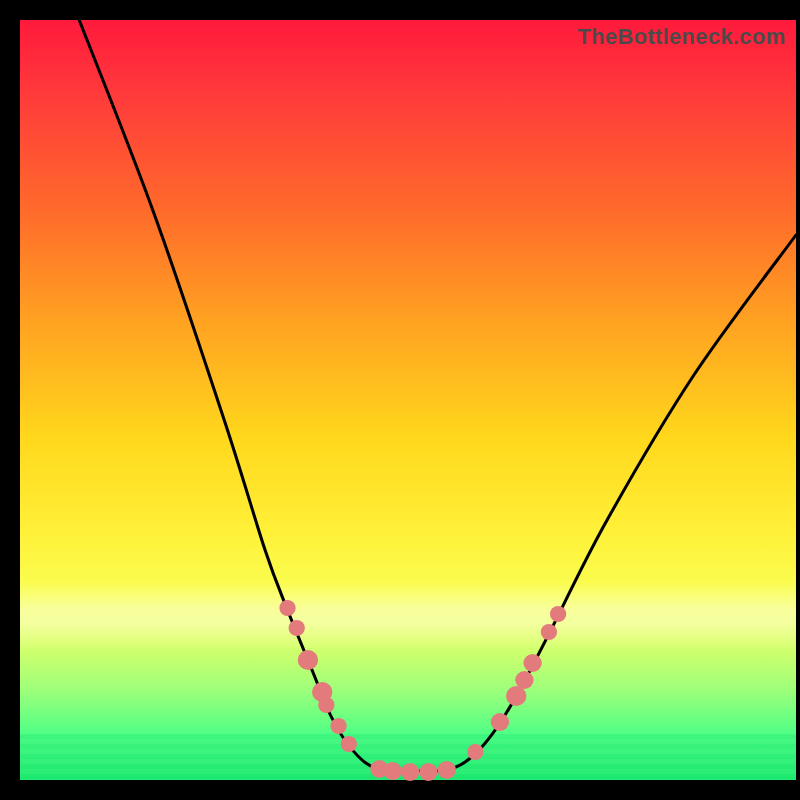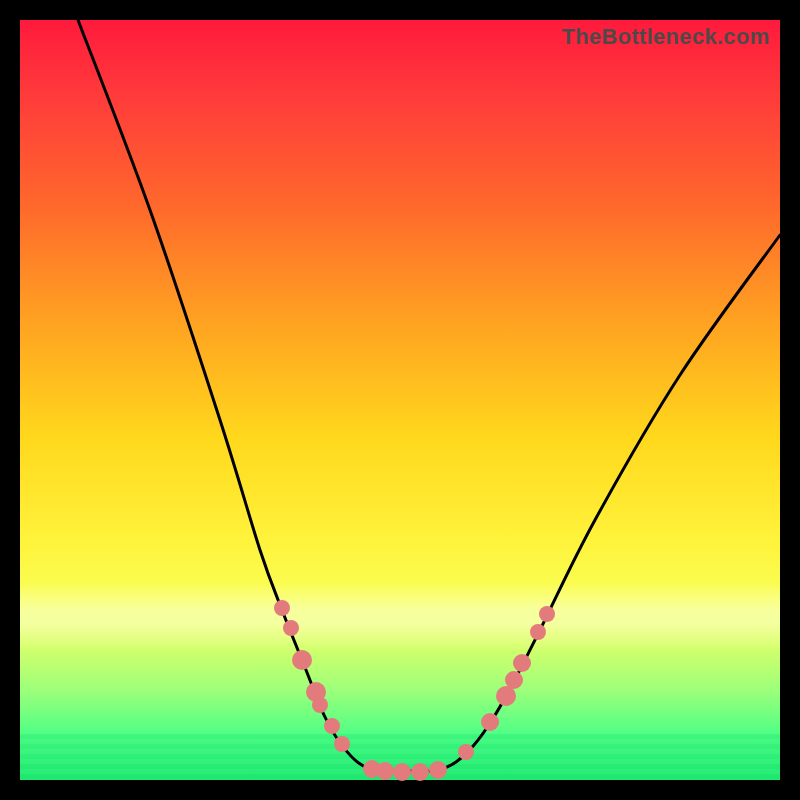--- a/index.html
+++ b/index.html
@@ -28,20 +28,21 @@
       #ff3b3b 10%,
       #ff6a2b 25%,
       #ffa321 40%,
       #ffd81c 55%,
       #fff23a 68%,
       #f8ff55 76%,
       #d7ff6a 82%,
       #9fff7a 88%,
       #4fff85 94%,
       #17e86e 100%);
+    padding-left: 16px;
   }
   .pale-band {
     position: absolute;
     left: 0;
     right: 0;
     top: 74%;
     height: 9%;
     background: linear-gradient(to bottom,
       rgba(255,255,255,0.0) 0%,
       rgba(255,255,210,0.55) 40%,

